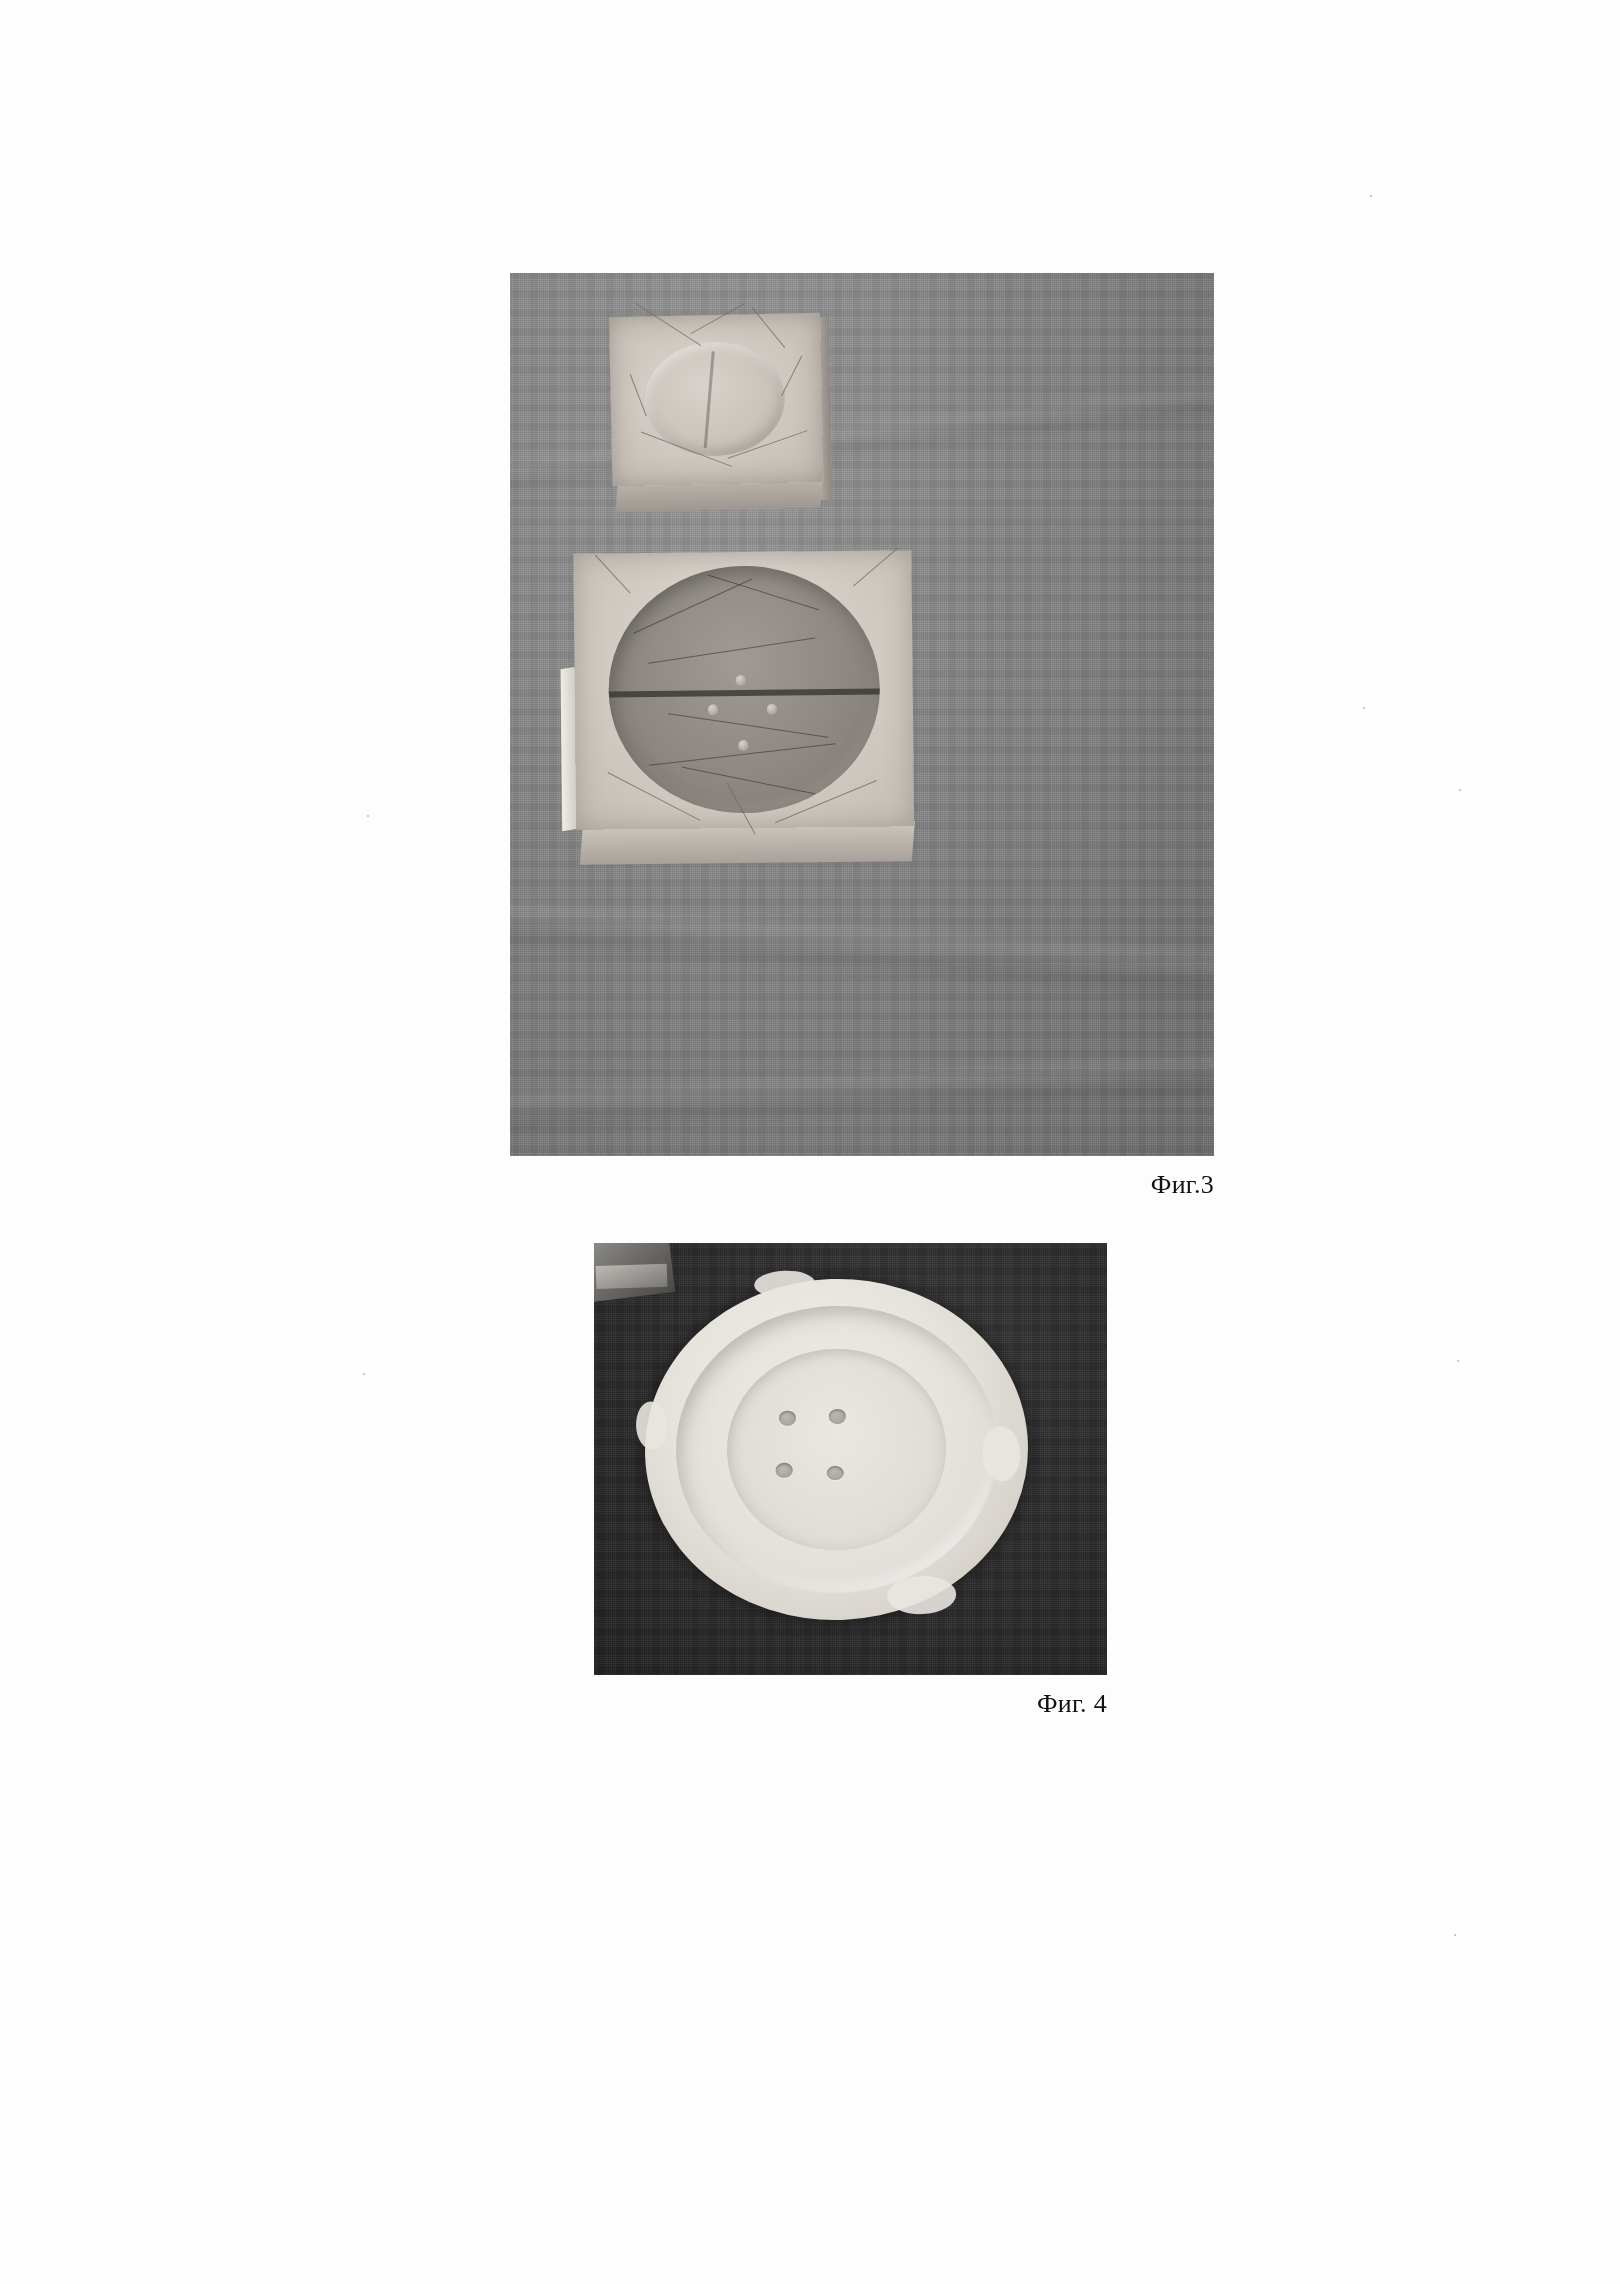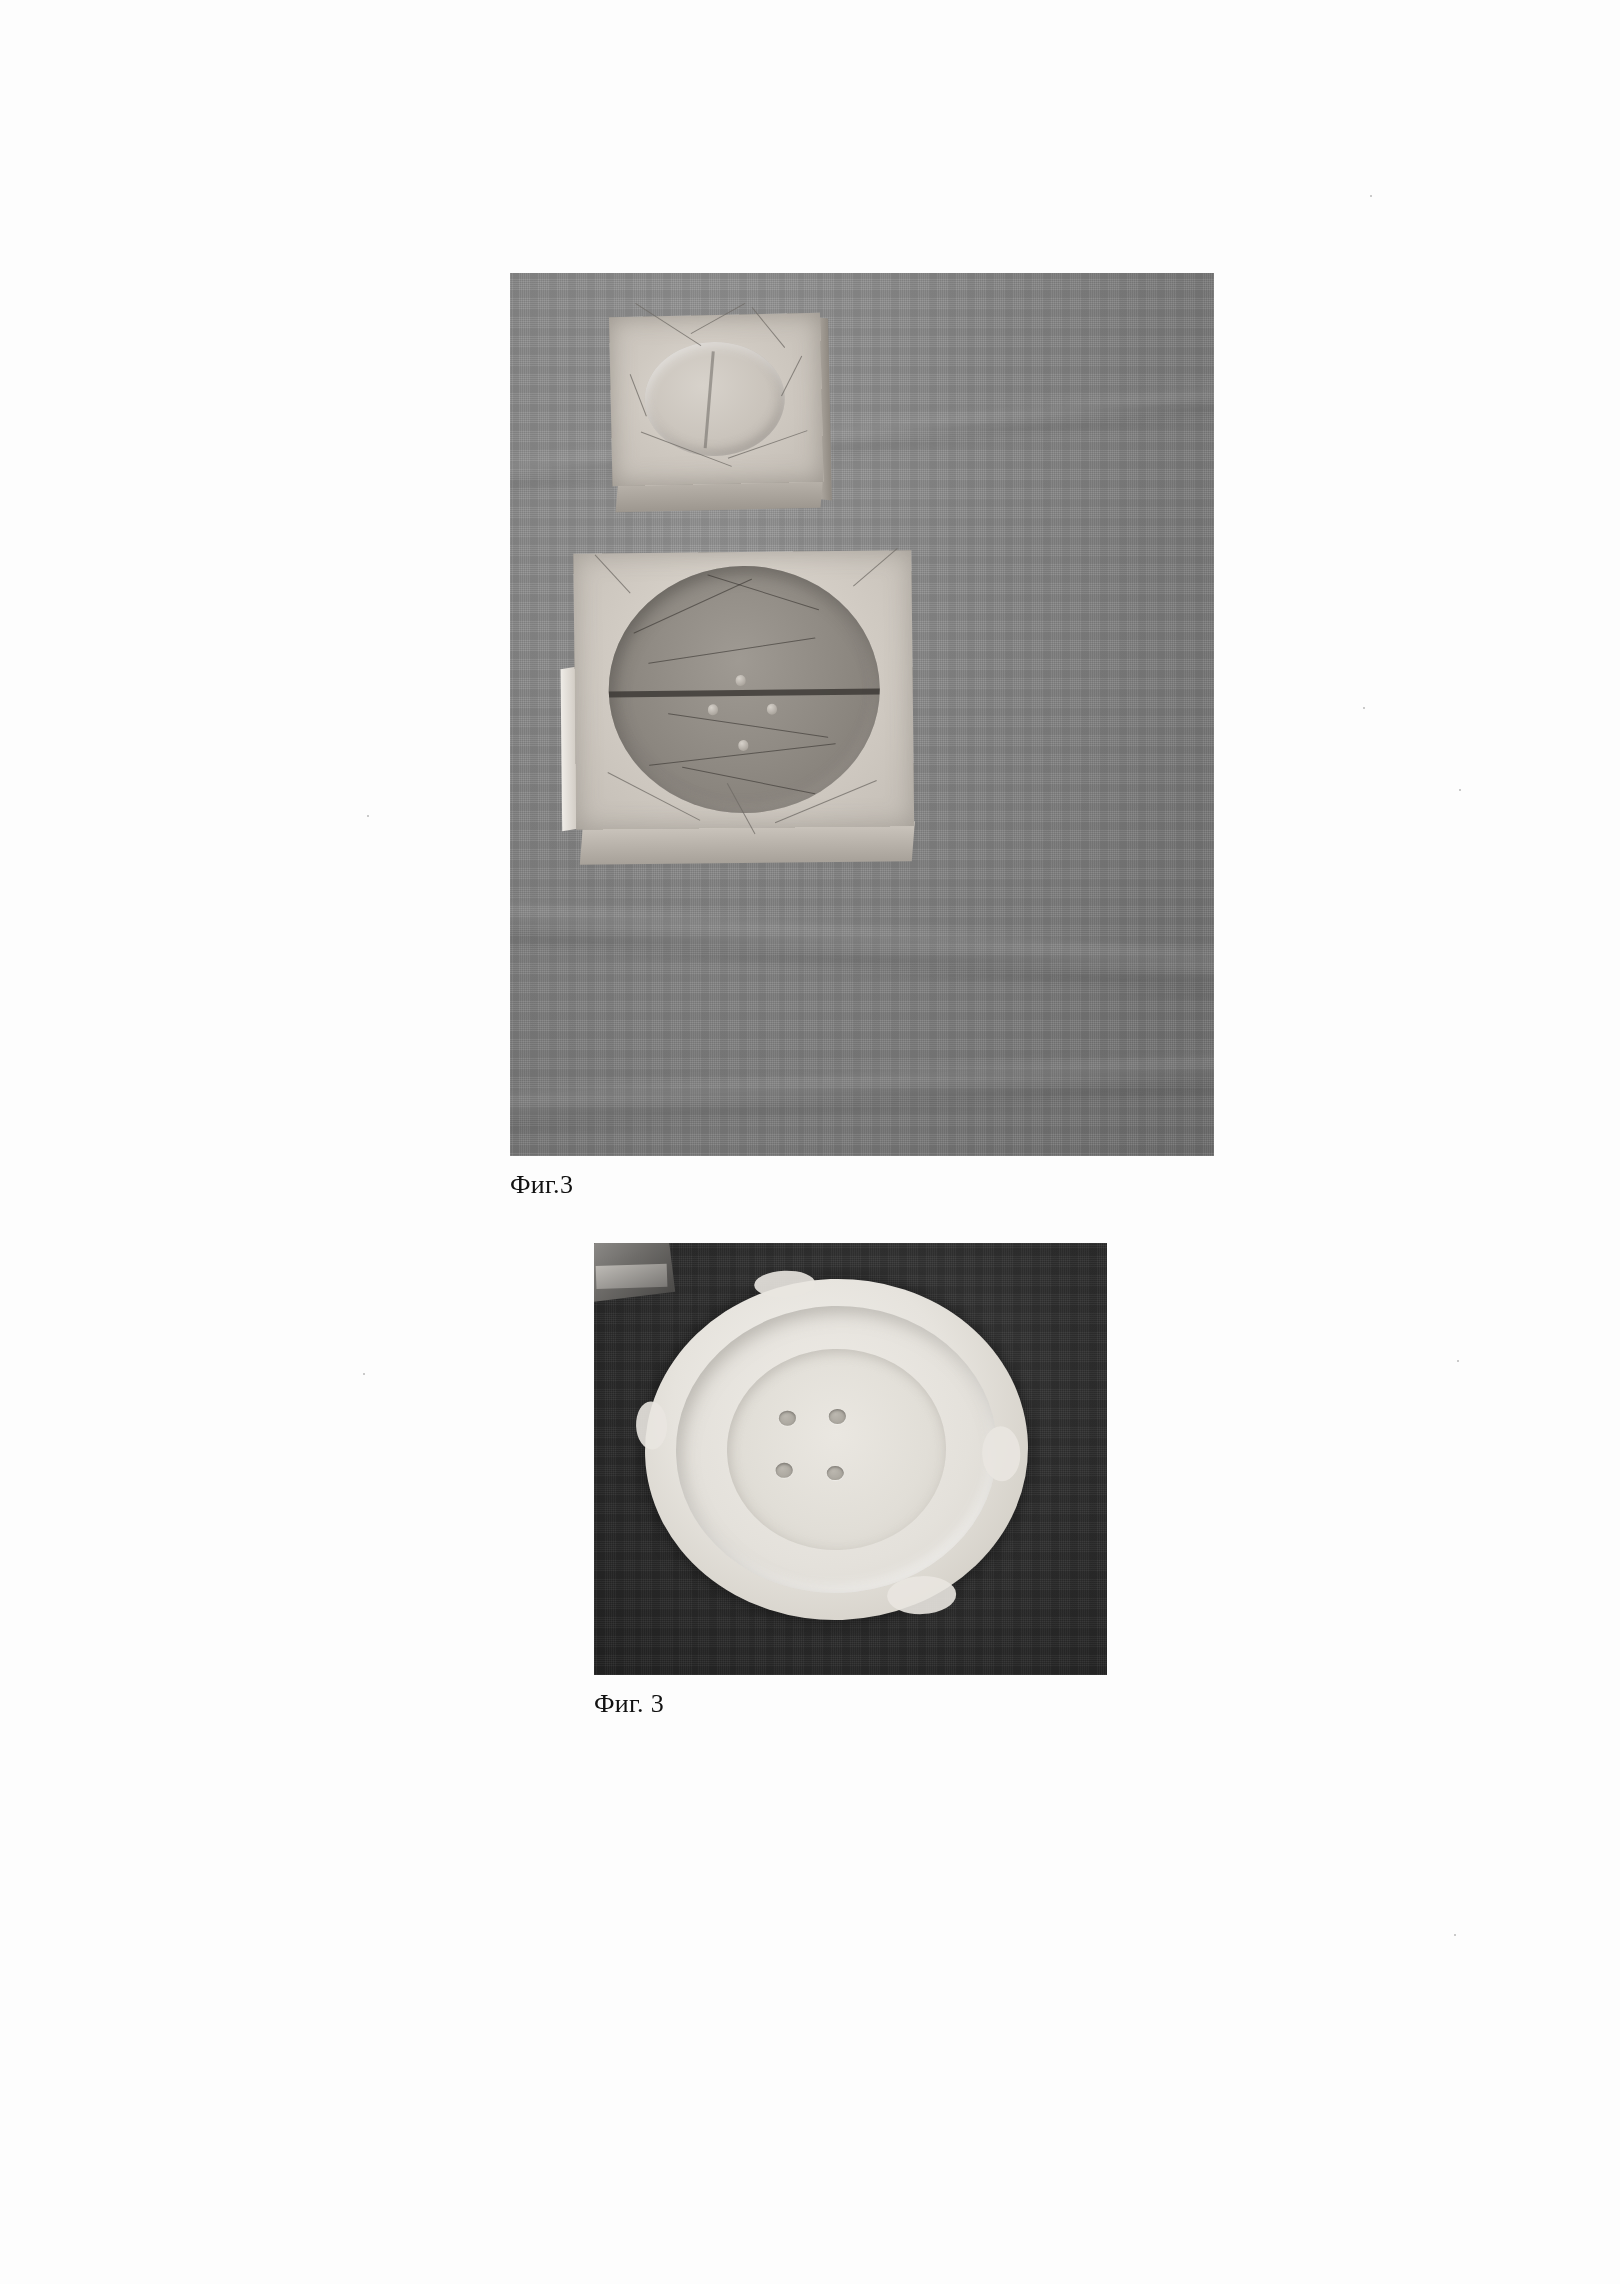--- a/index.html
+++ b/index.html
@@ -256,21 +256,21 @@
   }
   .edge-chip {
     position: absolute;
     border-radius: 50%;
     background: #e9e6e0;
     opacity: 0.9;
   }
 
   
   .caption {
-    text-align: left;
+    text-align: right;
     font-size: 26px;
     margin-top: 14.3px;
     letter-spacing: 0.3px;
     color: #121212;
   }
 
   
   .speck {
     position: absolute;
     width: 1.9px;
@@ -357,17 +357,17 @@
             <div class="dish-hole" style="left:22%; top:56%;"></div>
             <div class="dish-hole" style="left:45%; top:58%;"></div>
           </div>
         </div>
         <div class="edge-chip" style="left:-2%; top:34%; width:8%; height:14%;"></div>
         <div class="edge-chip" style="left:30%; top:-3%; width:16%; height:8%;"></div>
         <div class="edge-chip" style="left:62%; top:88%; width:18%; height:11%;"></div>
         <div class="edge-chip" style="left:88%; top:45%; width:10%; height:16%;"></div>
       </div>
     </div>
-    <figcaption class="caption">Фиг. 3</figcaption>
+    <figcaption class="caption">Фиг. 4</figcaption>
   </figure>
 
 </div>
 
 
 </body></html>

